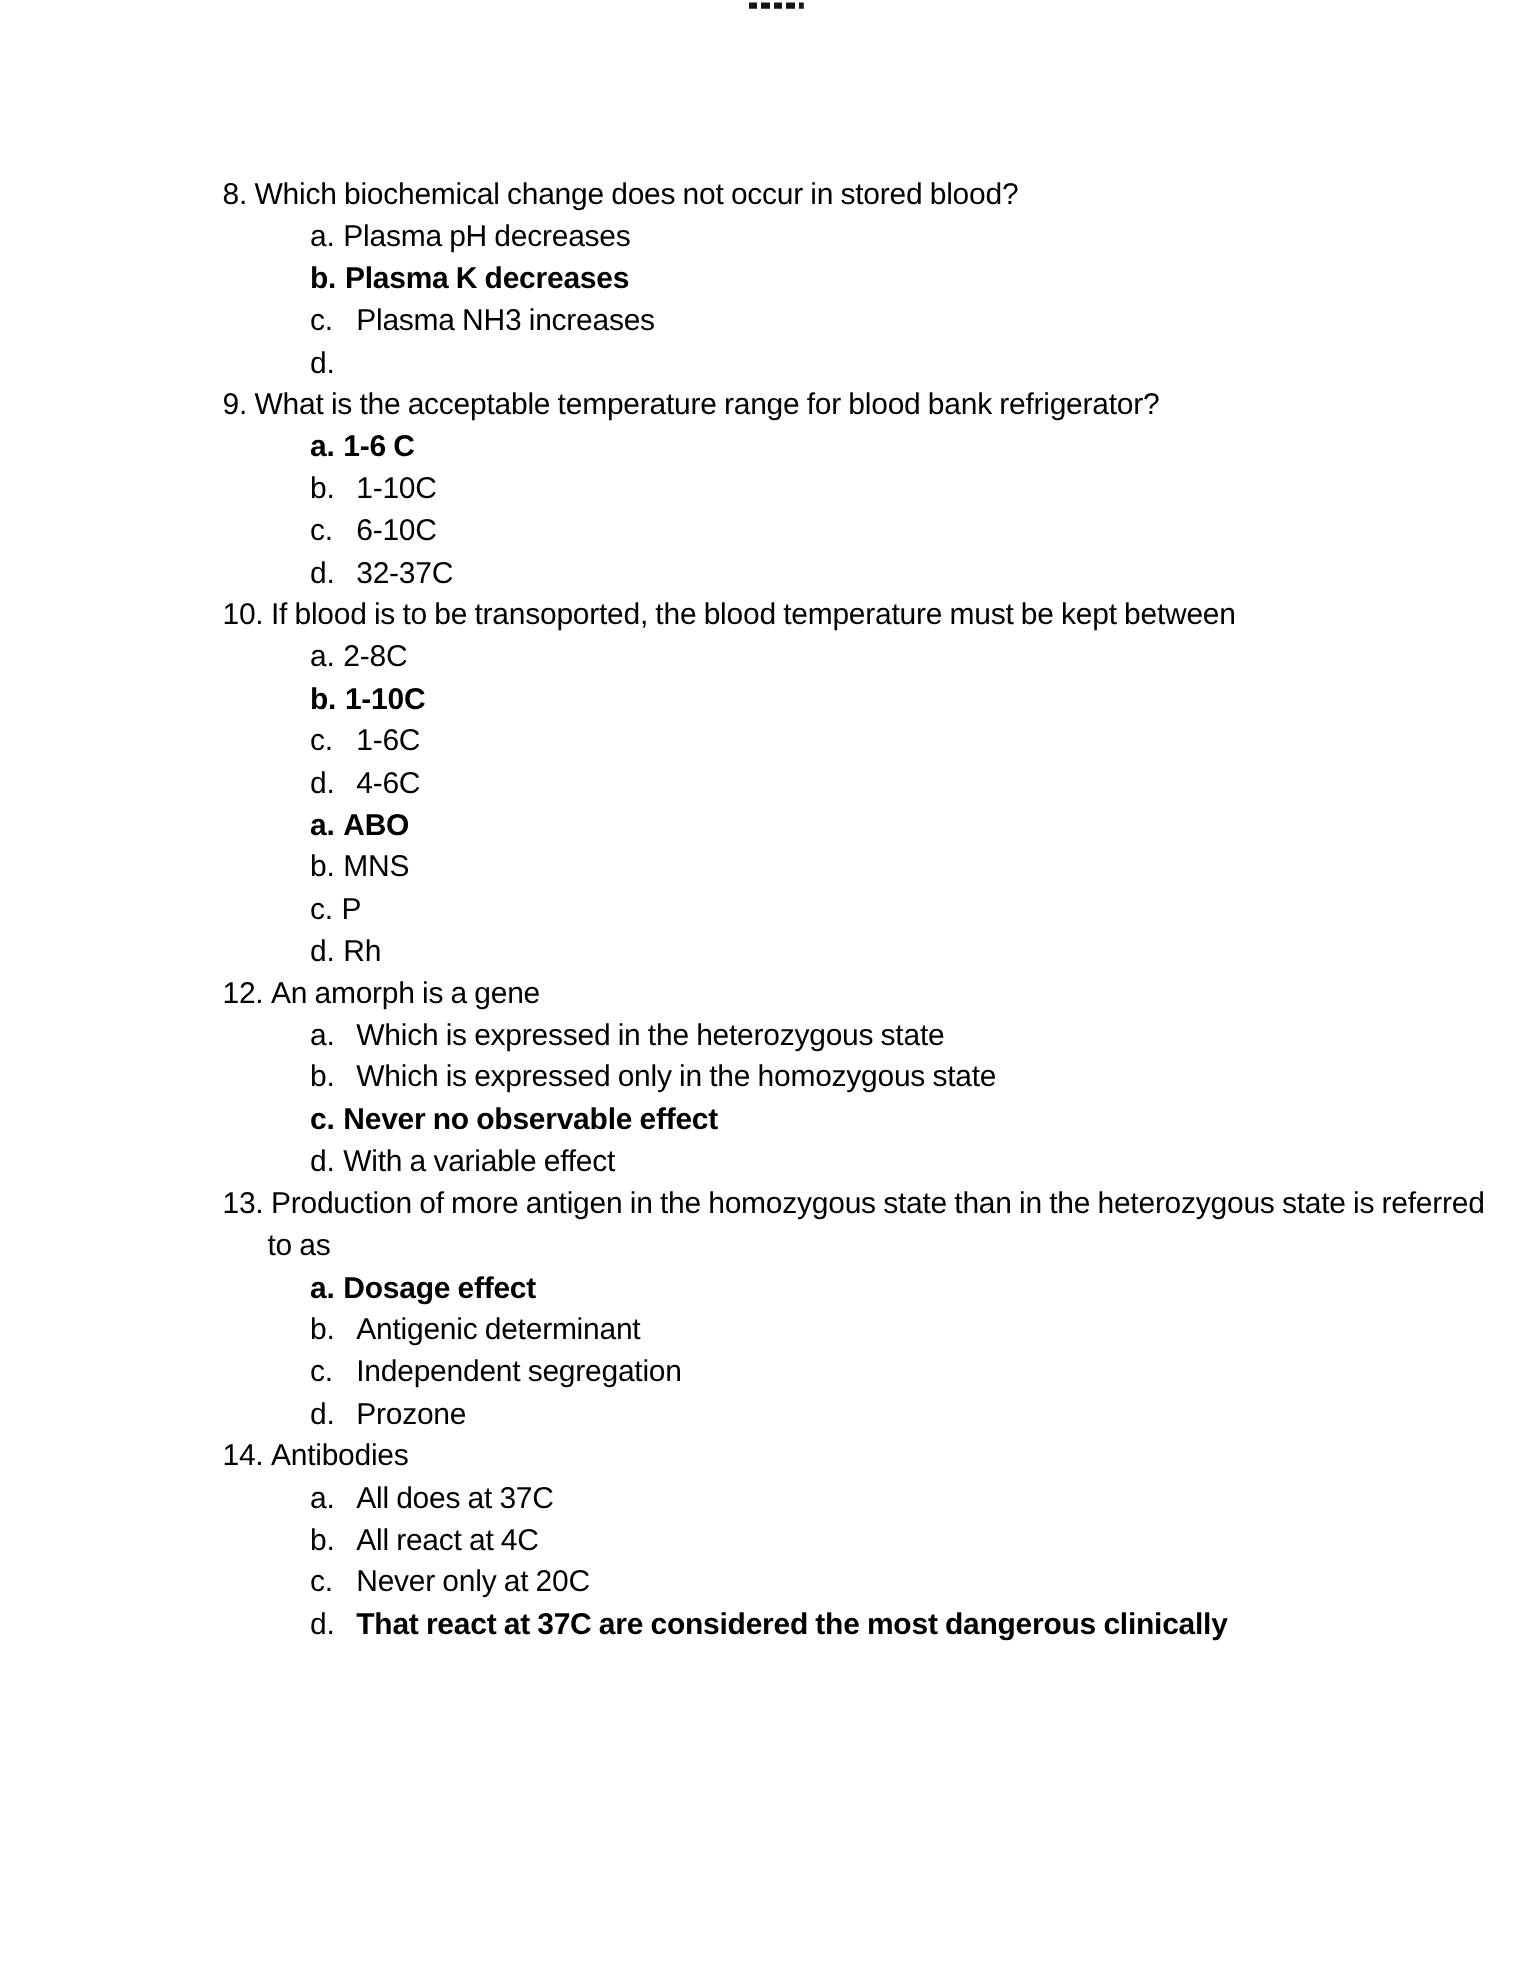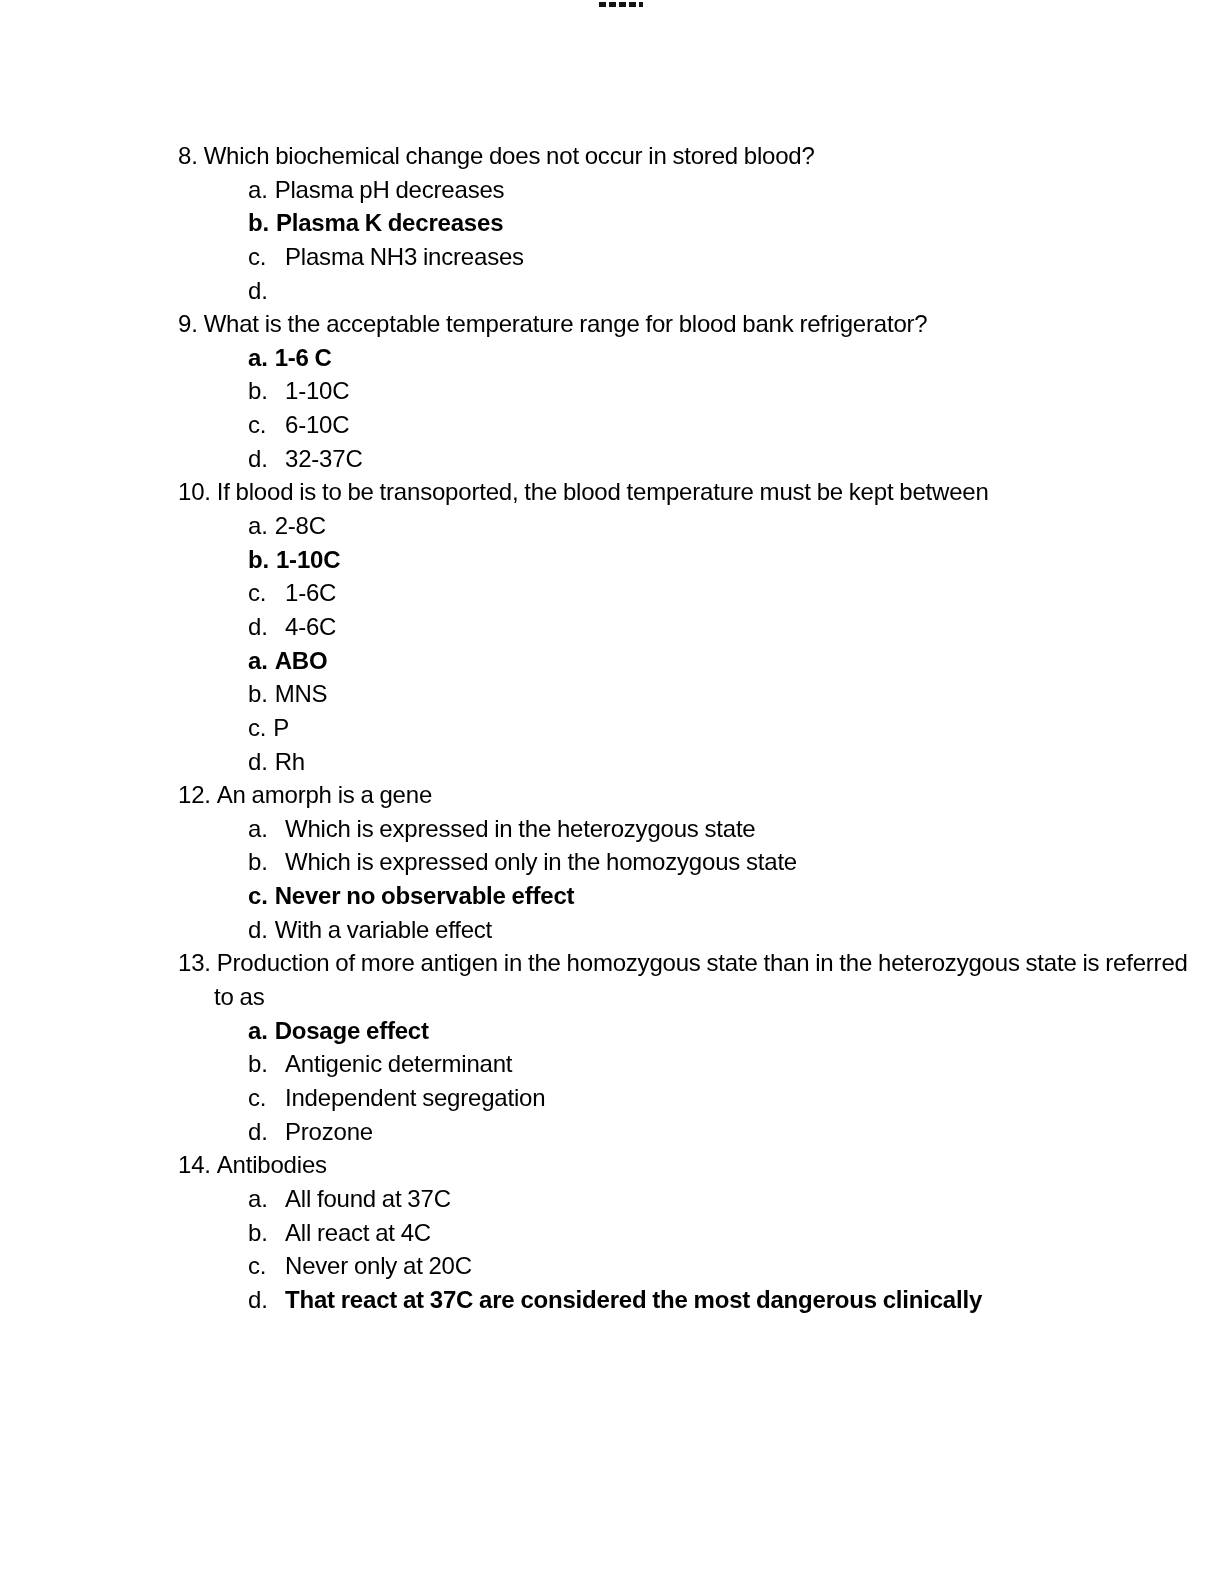--- a/index.html
+++ b/index.html
@@ -204,21 +204,21 @@
           </p>
 </div>
   </div>
 
   <div>
     <p class="row q-line"><span class="q-num">14.</span><span>Antibodies</span></p>
 
     <div>
   <p class="row opt wide">
             <span class="lab">a.</span>
-            <span>All found at 37C</span>
+            <span>All does at 37C</span>
           </p>
 
   <p class="row opt wide">
             <span class="lab">b.</span>
             <span>All react at 4C</span>
           </p>
 
   <p class="row opt wide">
             <span class="lab">c.</span>
             <span>Never only at 20C</span>

